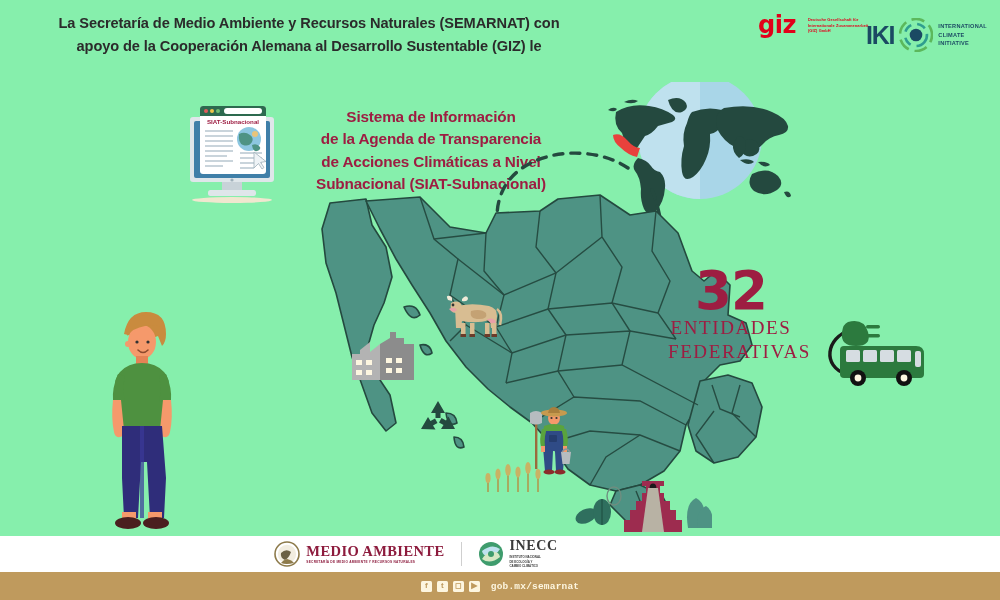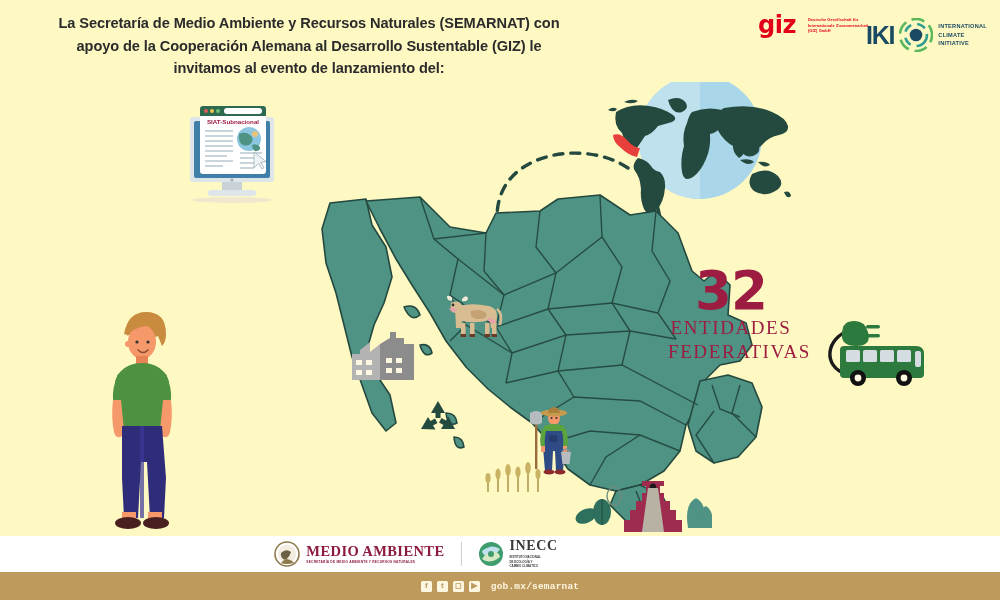--- a/index.html
+++ b/index.html
@@ -4,21 +4,21 @@
 <style>
   * { box-sizing: border-box; margin: 0; padding: 0; }
   html, body {
     width: 1000px; height: 600px;
     font-family: "Liberation Sans", sans-serif;
     overflow: hidden;
   }
   #poster {
     position: relative;
     width: 1000px; height: 600px;
-    background: #fef9c3;
+    background: #86efac;
     overflow: hidden;
   }
 
   
   #header-text {
     position: absolute;
     left: 14px; top: 12px;
     width: 590px;
     text-align: center;
     font-size: 14.6px;
@@ -154,23 +154,20 @@
   }
 </style>
 </head>
 <body>
 
 <div id="poster">
 
   <div id="header-text">
     <div class="reg">La Secretaría de Medio Ambiente y Recursos Naturales (SEMARNAT) con</div>
     <div class="reg">apoyo de la Cooperación Alemana al Desarrollo Sustentable (GIZ) le</div>
-    <div>
-      <span class="reg">invitamos al </span><span class="strong">evento de lanzamiento</span><span class="reg"> del:</span>
-    </div>
   </div>
 
   <div id="giz-logo">
     <div id="giz-word">giz</div>
     <div id="giz-sub">Deutsche Gesellschaft für Internationale Zusammenarbeit (GIZ) GmbH</div>
   </div>
 
   <div id="iki-logo">
     <div id="iki-word">IKI</div>
     <svg width="34" height="34" viewBox="0 0 34 34">
@@ -222,20 +219,26 @@
     </g>
 
     <circle cx="67" cy="39" r="12" fill="#8cc6e0"></circle>
     <path d="M57 34 q6 -3 11 1 q4 3 2 7 q-3 5 -9 3 q-5 -2 -4 -11z" fill="#4e9384"></path>
     <path d="M70 45 q5 -2 8 2 q1 3 -3 4 q-4 1 -5 -6z" fill="#4e9384"></path>
     <circle cx="73" cy="34" r="3" fill="#e8c47a"></circle>
 
     <path d="M72 52 L72 68 L76.5 63.5 L80 69 L82 67.5 L78.6 62.4 L84 61.5 Z" fill="#eef3f6" stroke="#9fb0ba" stroke-width="0.8"></path>
   </svg>
 
+  <div id="title">
+    <div>Sistema de Información</div>
+    <div>de la Agenda de Transparencia</div>
+    <div>de Acciones Climáticas a Nivel</div>
+    <div>Subnacional (SIAT-Subnacional)</div>
+  </div>
 
   <svg id="globe" viewBox="0 0 200 135">
     <circle cx="100" cy="55" r="62" fill="#a9d6e8"></circle>
     <circle cx="100" cy="55" r="62" fill="#bfe1ee" clip-path="inset(0 50% 0 0)"></circle>
     <g fill="#24493f">
 
       <path d="M16 30 q14 -9 33 -6 q14 2 24 9 q5 4 -1 7 l-14 4 q-6 8 -13 10 l-8 12 q-5 5 -10 0 l-5 -15 q-9 -8 -6 -21z"></path>
       <path d="M8 28 q5 -4 9 -1 q-2 4 -9 1z"></path>
       <path d="M24 20 q8 -4 14 -1 q-5 4 -14 1z"></path>
 

